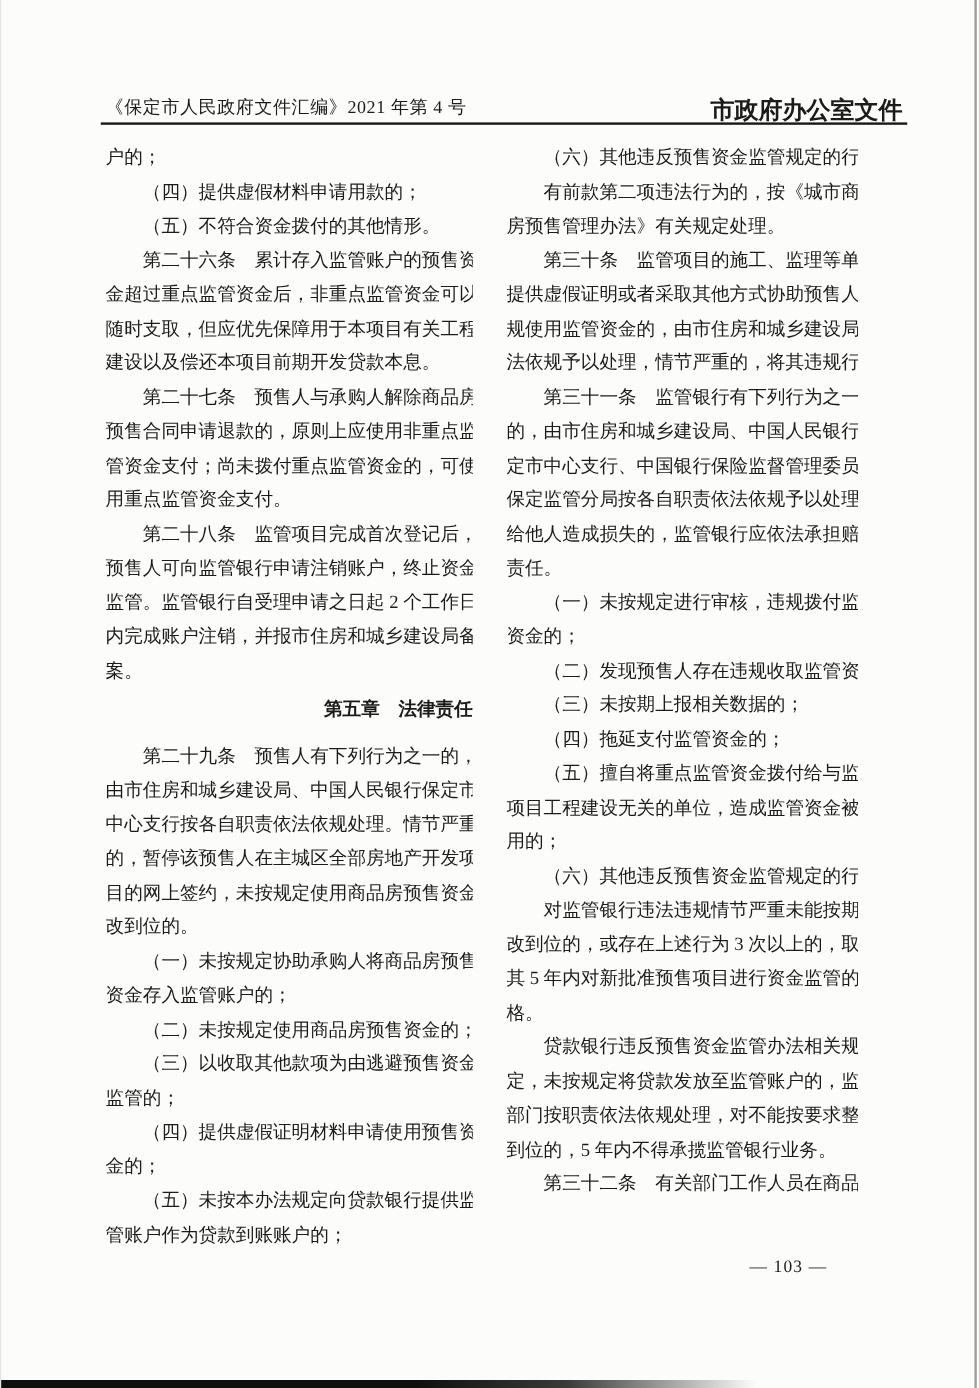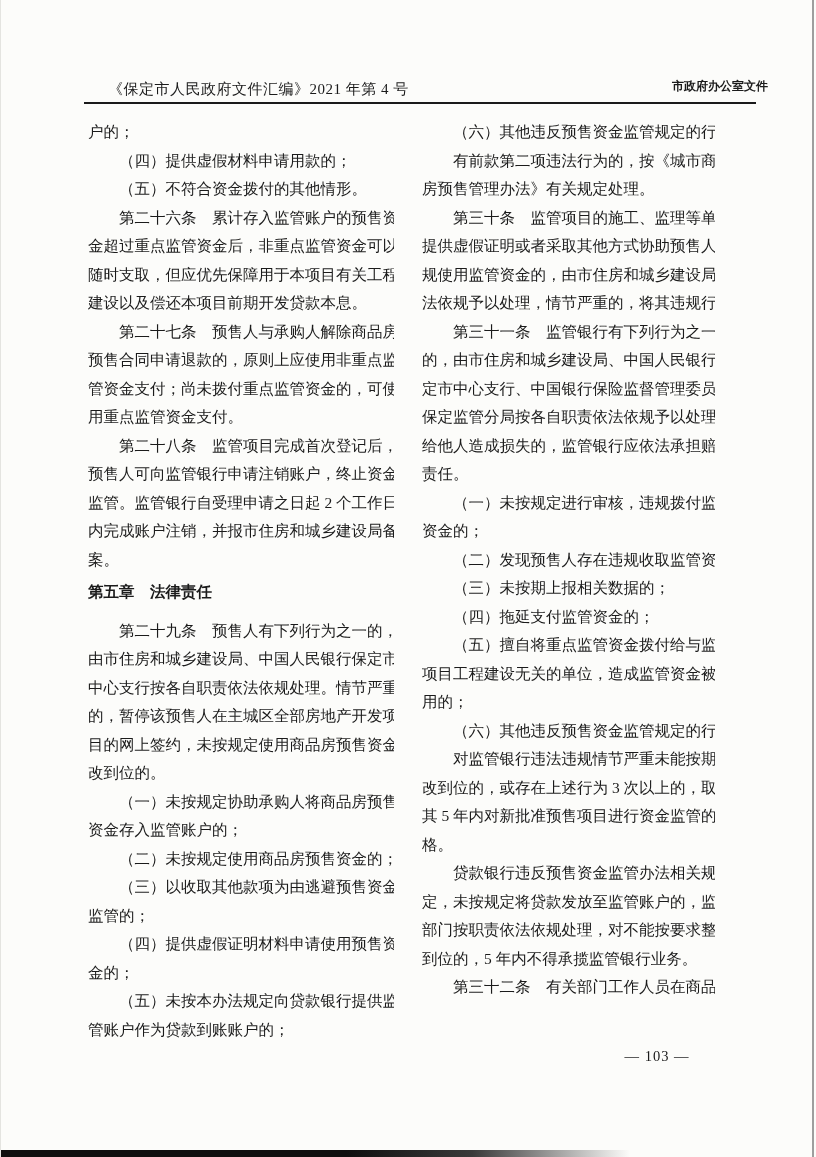--- a/index.html
+++ b/index.html
@@ -8,31 +8,31 @@
     width: 816px;
     height: 1157px;
     background: #fcfcfa;
     overflow: hidden;
     font-family: "Liberation Serif", "DejaVu Serif", serif;
     color: #1b1b1b;
   }
   
   .header-left {
     position: absolute;
-    left: 108px;
+    left: 88px;
     top: 80px;
     font-size: 15px;
     letter-spacing: 0.5px;
     white-space: nowrap;
   }
   .header-right {
     position: absolute;
-    right: 48px;
+    right: 64px;
     top: 78px;
-    font-size: 12px;
+    font-size: 20px;
     font-weight: 700;
     font-family: "Liberation Sans", "DejaVu Sans", sans-serif;
     white-space: nowrap;
   }
   .header-rule {
     position: absolute;
     left: 84px;
     top: 102px;
     width: 672px;
     height: 2px;
@@ -47,24 +47,24 @@
   .col-right { left: 422px; width: 293px; }
   .line {
     height: 28.5px;
     line-height: 28.5px;
     font-size: 15.5px;
     white-space: nowrap;
     overflow: hidden;
   }
   .line.indent { text-indent: 2em; }
   .line.heading {
-    text-align: left;
+    text-align: right;
     text-indent: 0;
     font-weight: 700;
-    font-family: Liberation Serif, serif;
+    font-family: Liberation Mono, monospace;
     margin: 4px 0 10px 0;
   }
   .art-num {
     font-weight: 400;
     font-family: "Liberation Sans", "DejaVu Sans", sans-serif;
   }
   
   .page-number {
     position: absolute;
     left: 612px;

